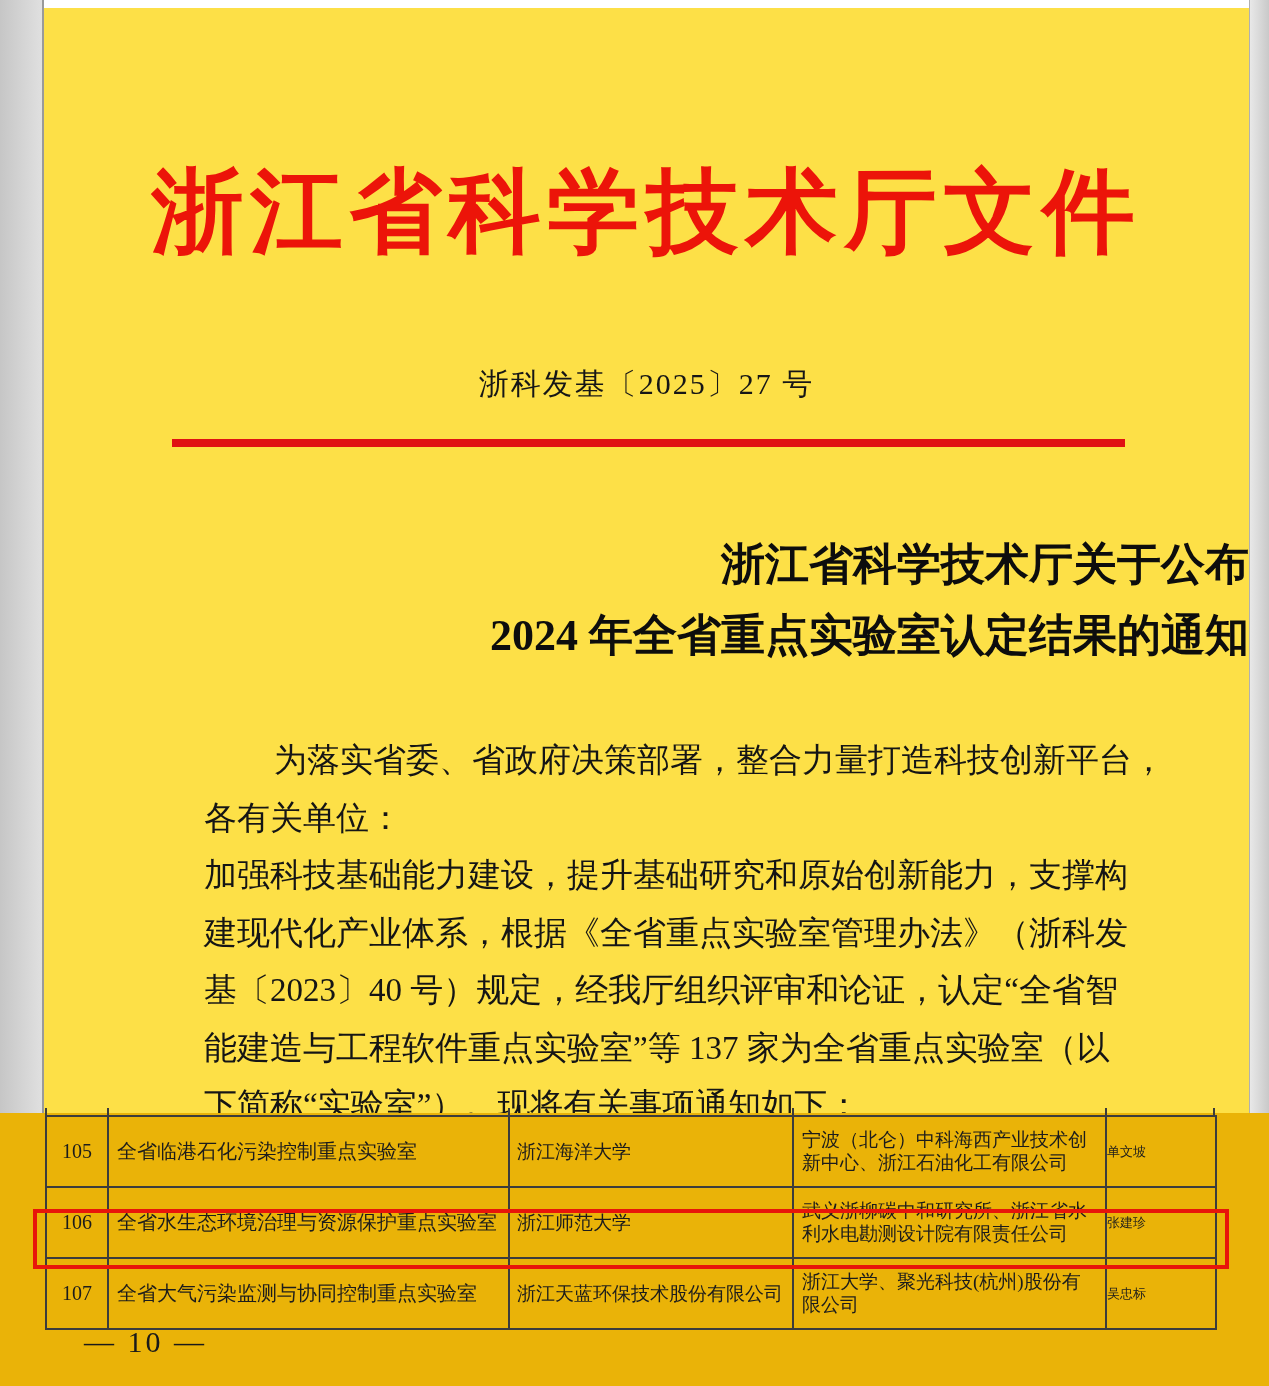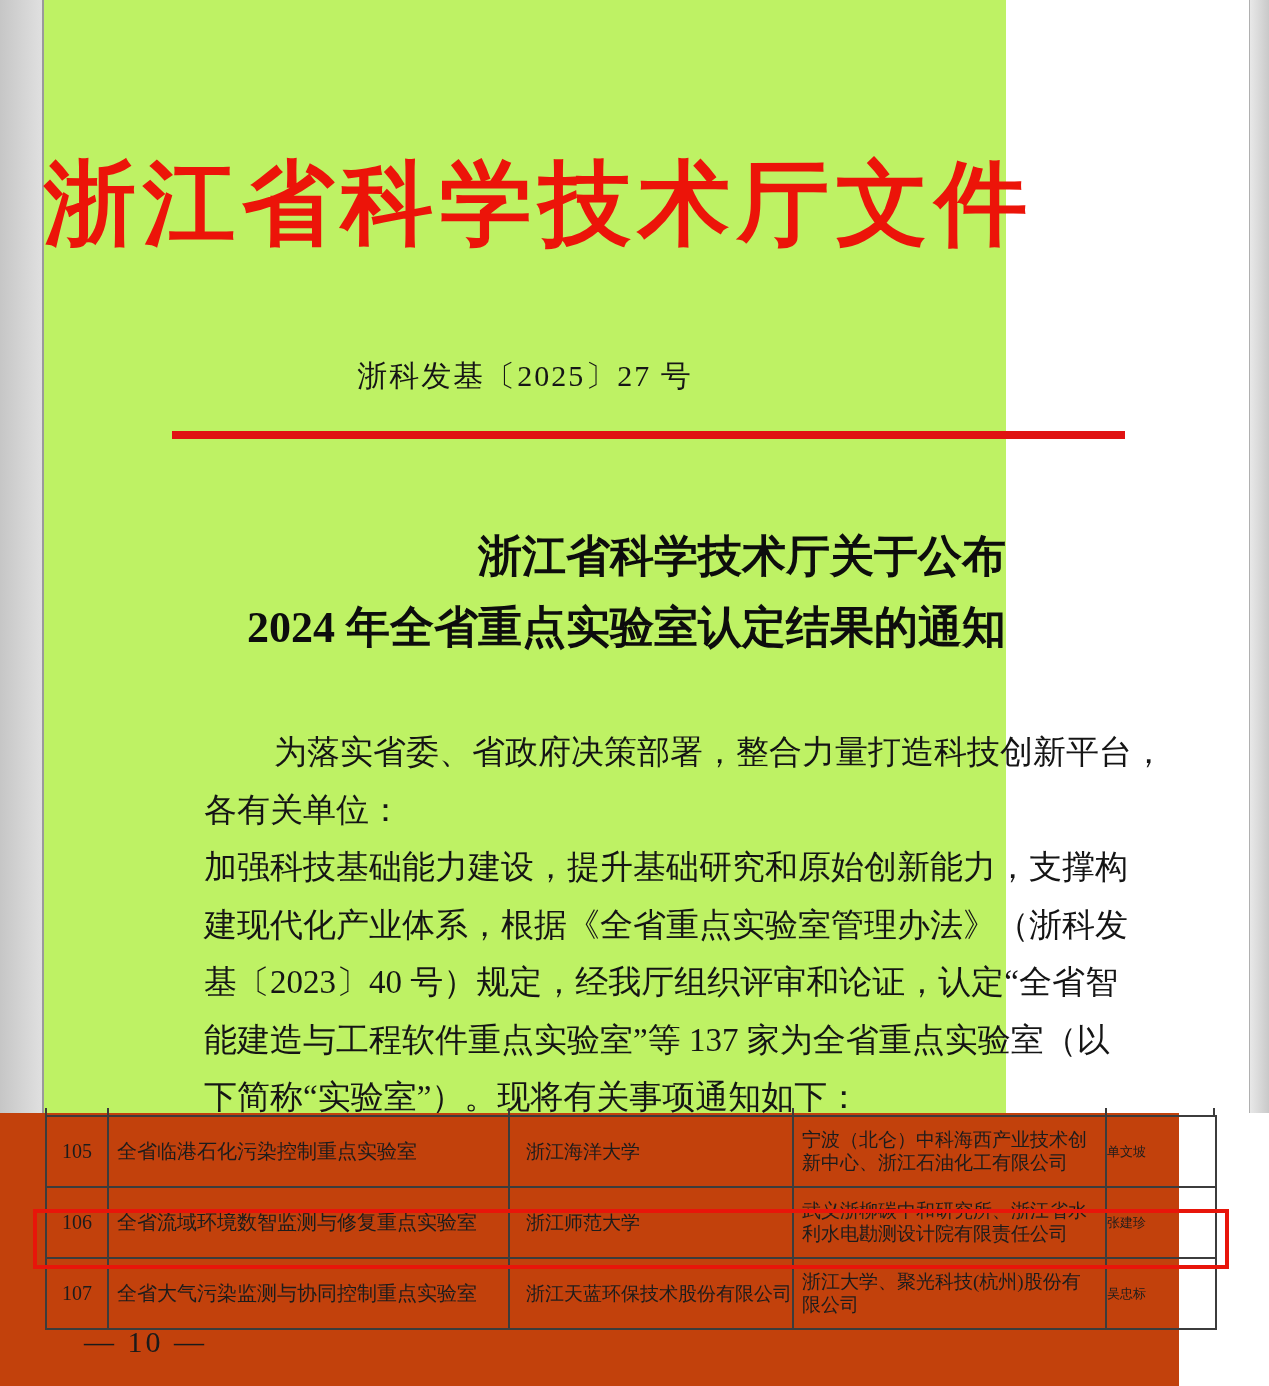--- a/index.html
+++ b/index.html
@@ -18,22 +18,22 @@
     position: absolute; left: 0; top: 0; width: 44px; height: 1113px;
     background: linear-gradient(to right, #c6c6c6, #e0e0e0);
     border-right: 2px solid #9a9a9a;
   }
   .margin-right {
     position: absolute; right: 0; top: 0; width: 20px; height: 1113px;
     background: linear-gradient(to right, #e8e8e8, #c9c9c9);
     border-left: 1px solid #b0b0b0;
   }
   .doc-page {
-    position: absolute; left: 44px; top: 0; width: 962px; height: 1113px;
-    background: #bef264;
+    position: absolute; left: 44px; top: 8px; width: 1205px; height: 1113px;
+    background: #fde047;
   }
   .agency-title {
     position: absolute; top: 142px; left: 0; width: 100%;
     text-align: center;
     font-size: 92px; font-weight: bold; letter-spacing: 7px;
     color: #ec1409;
     white-space: nowrap;
   }
   .doc-number {
     position: absolute; top: 356px; left: 0; width: 100%;
@@ -51,41 +51,41 @@
   }
   .body-text {
     position: absolute; top: 724px; left: 160px; width: 928px;
     font-size: 33px; line-height: 57.5px; color: #151515;
   }
   .body-text .line { white-space: nowrap; }
   .body-text .indent { text-indent: 70px; }
 
   
   .table-section {
-    position: absolute; left: 0; top: 1113px; width: 1179px; height: 273px;
-    background: #c2410c;
+    position: absolute; left: 0; top: 1113px; width: 1269px; height: 273px;
+    background: #eab308;
   }
   table.lab-table {
     position: absolute; left: 45px; top: 2px; width: 1170px;
     border-collapse: collapse; table-layout: fixed;
   }
   table.lab-table td {
     border: 2px solid #3c3c3c;
     height: 50px;
     vertical-align: middle;
     color: #1c1c1c;
   }
   col.c1 { width: 62px; }
   col.c2 { width: 401px; }
   col.c3 { width: 284px; }
   col.c4 { width: 313px; }
   col.c5 { width: 110px; }
   td.c-no { text-align: center; font-size: 20px; }
   td.c-lab { padding-left: 8px; font-size: 20px; white-space: nowrap; }
-  td.c-inst { padding-left: 16px; font-size: 19px; white-space: nowrap; }
+  td.c-inst { padding-left: 7px; font-size: 19px; white-space: nowrap; }
   td.c-partner { padding: 12px 8px; font-size: 19px; line-height: 22.5px; }
   td.c-leader { text-align: left; font-size: 13px; }
   
   .stub {
     position: absolute; top: -5px; width: 2px; height: 7px; background: #3c3c3c;
   }
   .stub.s1 { left: 45px; } .stub.s2 { left: 107px; } .stub.s3 { left: 508px; }
   .stub.s4 { left: 792px; } .stub.s5 { left: 1105px; } .stub.s6 { left: 1213px; }
   .highlight-box {
     position: absolute; left: 33px; top: 96px; width: 1196px; height: 60px;
@@ -149,21 +149,21 @@
       <tbody>
           <tr>
         <td class="c-no">105</td>
         <td class="c-lab">全省临港石化污染控制重点实验室</td>
         <td class="c-inst">浙江海洋大学</td>
         <td class="c-partner">宁波（北仑）中科海西产业技术创新中心、浙江石油化工有限公司</td>
         <td class="c-leader">单文坡</td>
       </tr>
       <tr>
         <td class="c-no">106</td>
-        <td class="c-lab">全省流域环境数智监测与修复重点实验室</td>
+        <td class="c-lab">全省水生态环境治理与资源保护重点实验室</td>
         <td class="c-inst">浙江师范大学</td>
         <td class="c-partner">武义浙柳碳中和研究所、浙江省水利水电勘测设计院有限责任公司</td>
         <td class="c-leader">张建珍</td>
       </tr>
       <tr>
         <td class="c-no">107</td>
         <td class="c-lab">全省大气污染监测与协同控制重点实验室</td>
         <td class="c-inst">浙江天蓝环保技术股份有限公司</td>
         <td class="c-partner">浙江大学、聚光科技(杭州)股份有限公司</td>
         <td class="c-leader">吴忠标</td>

